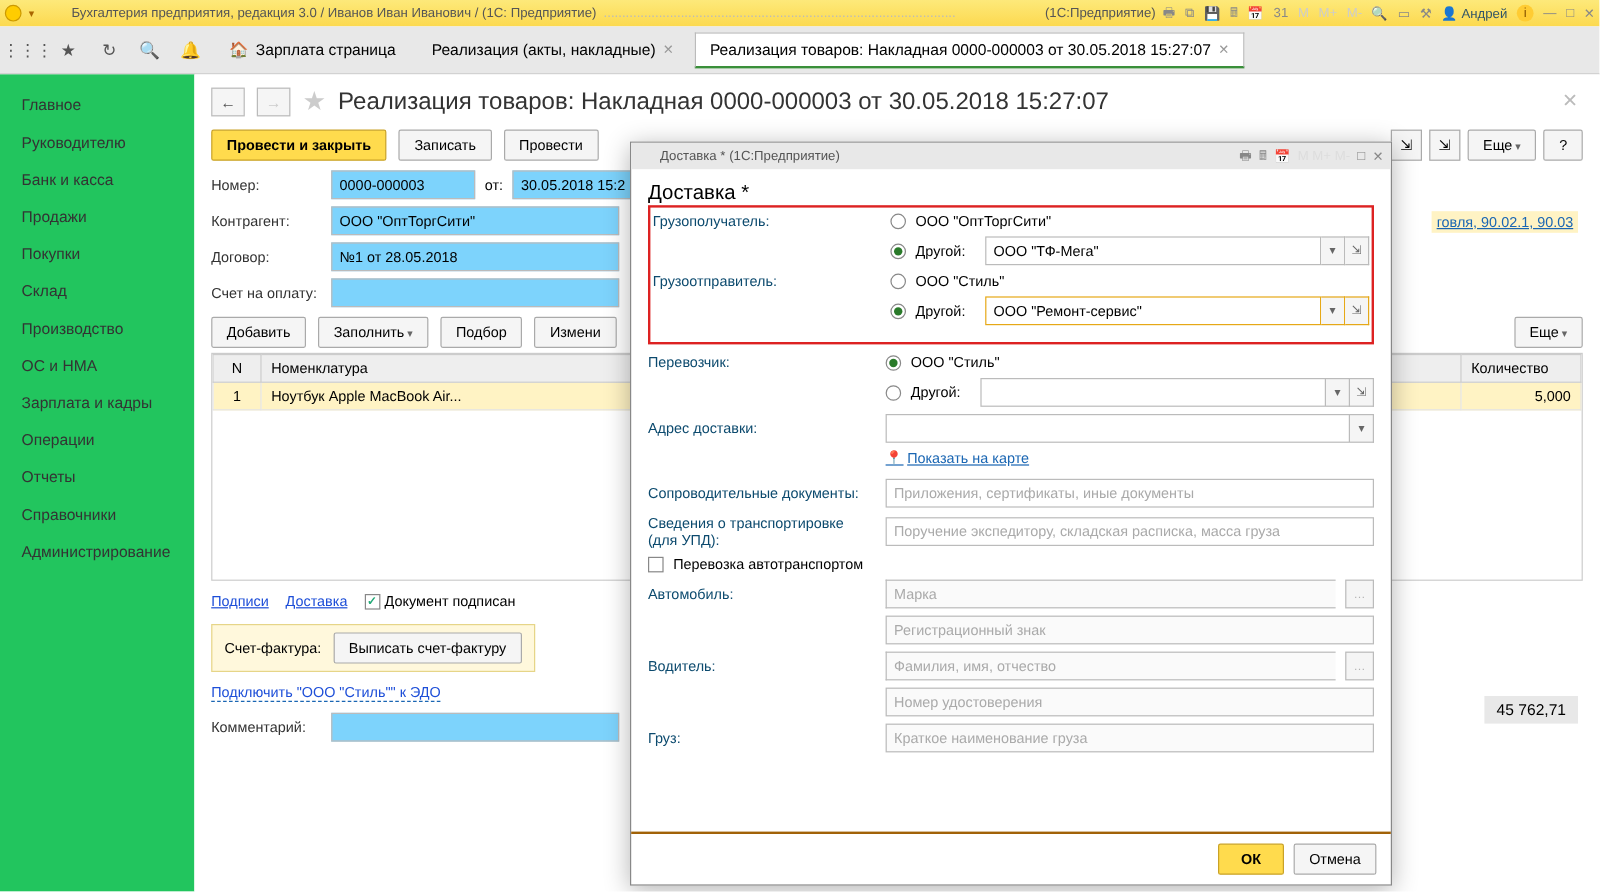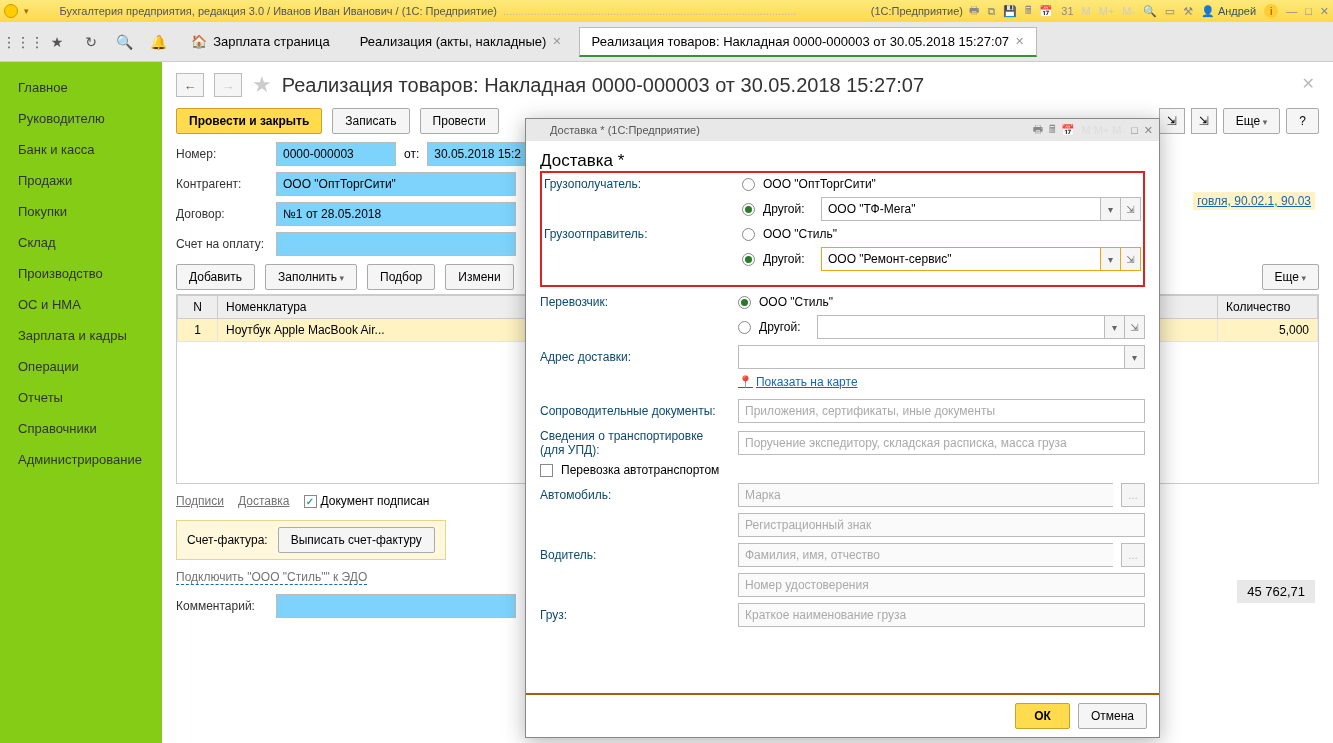--- a/index.html
+++ b/index.html
@@ -17,21 +17,21 @@
 
 
 .toolbar { height: 40px; background: #e8e8e8; display: flex; align-items: center; padding: 0 8px; gap: 4px; border-bottom: 1px solid #ccc; }
 .toolbar .ico { width: 18px; height: 18px; display: inline-flex; align-items: center; justify-content: center; color: #555; font-size: 14px; margin: 0 6px; }
 .tab { background: #e8e8e8; border: 1px solid transparent; padding: 6px 12px; font-size: 13px; display: flex; align-items: center; gap: 6px; cursor: default; }
 .tab.active { background: #fff; border: 1px solid #bbb; border-bottom: 2px solid #3a8f3a; }
 .tab .close { color: #999; font-size: 11px; }
 
 
 .main { display: flex; height: calc(100% - 62px); }
-.sidebar { width: 162px; background: #84cc16; padding: 10px 0; }
+.sidebar { width: 162px; background: #22c55e; padding: 10px 0; }
 .sidebar .item { padding: 8px 18px; font-size: 13px; color: #333; cursor: default; }
 
 .content { flex: 1; position: relative; background: #fff; padding: 10px 14px; overflow: hidden; }
 
 .header-row { display: flex; align-items: center; gap: 10px; margin-bottom: 10px; }
 .nav-btn { width: 28px; height: 24px; border: 1px solid #bbb; background: #f5f5f5; display: inline-flex; align-items: center; justify-content: center; font-size: 13px; color: #555; }
 .star { color: #ccc; font-size: 22px; }
 .page-title { font-size: 20px; color: #333; }
 .close-page { position: absolute; right: 18px; top: 12px; color: #bbb; font-size: 16px; }
 
@@ -50,28 +50,28 @@
 .input.wide { width: 240px; }
 
 .table-toolbar { display: flex; gap: 10px; margin: 8px 0 4px; }
 .grid { border: 1px solid #ccc; height: 190px; overflow: auto; }
 .grid table { width: 100%; border-collapse: collapse; font-size: 12px; }
 .grid th { background: #eee; border: 1px solid #ccc; padding: 4px 8px; font-weight: normal; text-align: left; }
 .grid td { border: 1px solid #e4e4e4; padding: 4px 8px; }
 .grid tr.sel td { background: #fff3c4; }
 
 .footer-links { margin-top: 10px; display: flex; gap: 14px; align-items: center; font-size: 12px; }
-.link { color: #737373; text-decoration: underline; cursor: default; }
+.link { color: #1d4ed8; text-decoration: underline; cursor: default; }
 .link.dashed { border-bottom: 1px dashed #1a66b3; text-decoration: none; }
 .chk { display: inline-flex; align-items: center; gap: 4px; }
 .chk .box { width: 13px; height: 13px; border: 1px solid #888; display: inline-flex; align-items: center; justify-content: center; font-size: 10px; color: #2a7; font-weight: bold; }
 
 .invoice-row { margin-top: 12px; display: flex; align-items: center; gap: 10px; background: #fff8dc; border: 1px solid #e6d588; padding: 6px 10px; width: fit-content; }
 
-.right-col { position: absolute; right: 18px; top: 130px; display: flex; flex-direction: column; gap: 8px; align-items: center; }
+.right-col { position: absolute; right: 18px; top: 114px; display: flex; flex-direction: column; gap: 8px; align-items: center; }
 .right-col .link-row { color: #1a66b3; text-decoration: underline; background: #fff3c4; padding: 2px 4px; font-size: 12px; }
 .total-row { position: absolute; right: 18px; bottom: 140px; background: #e8e8e8; padding: 4px 10px; font-size: 13px; }
 
 
 .arrow { position: absolute; left: 355px; top: 380px; width: 200px; height: 200px; pointer-events: none; }
 
 
 .modal { position: absolute; left: 525px; top: 118px; width: 635px; height: 620px; background: #fff; border: 1px solid #888; box-shadow: 0 4px 20px rgba(0,0,0,0.3); display: flex; flex-direction: column; }
 .modal-title { height: 22px; background: #e8e8e8; display: flex; align-items: center; padding: 0 6px; font-size: 11px; color: #555; gap: 6px; }
 .modal-title .spacer { flex: 1; }

